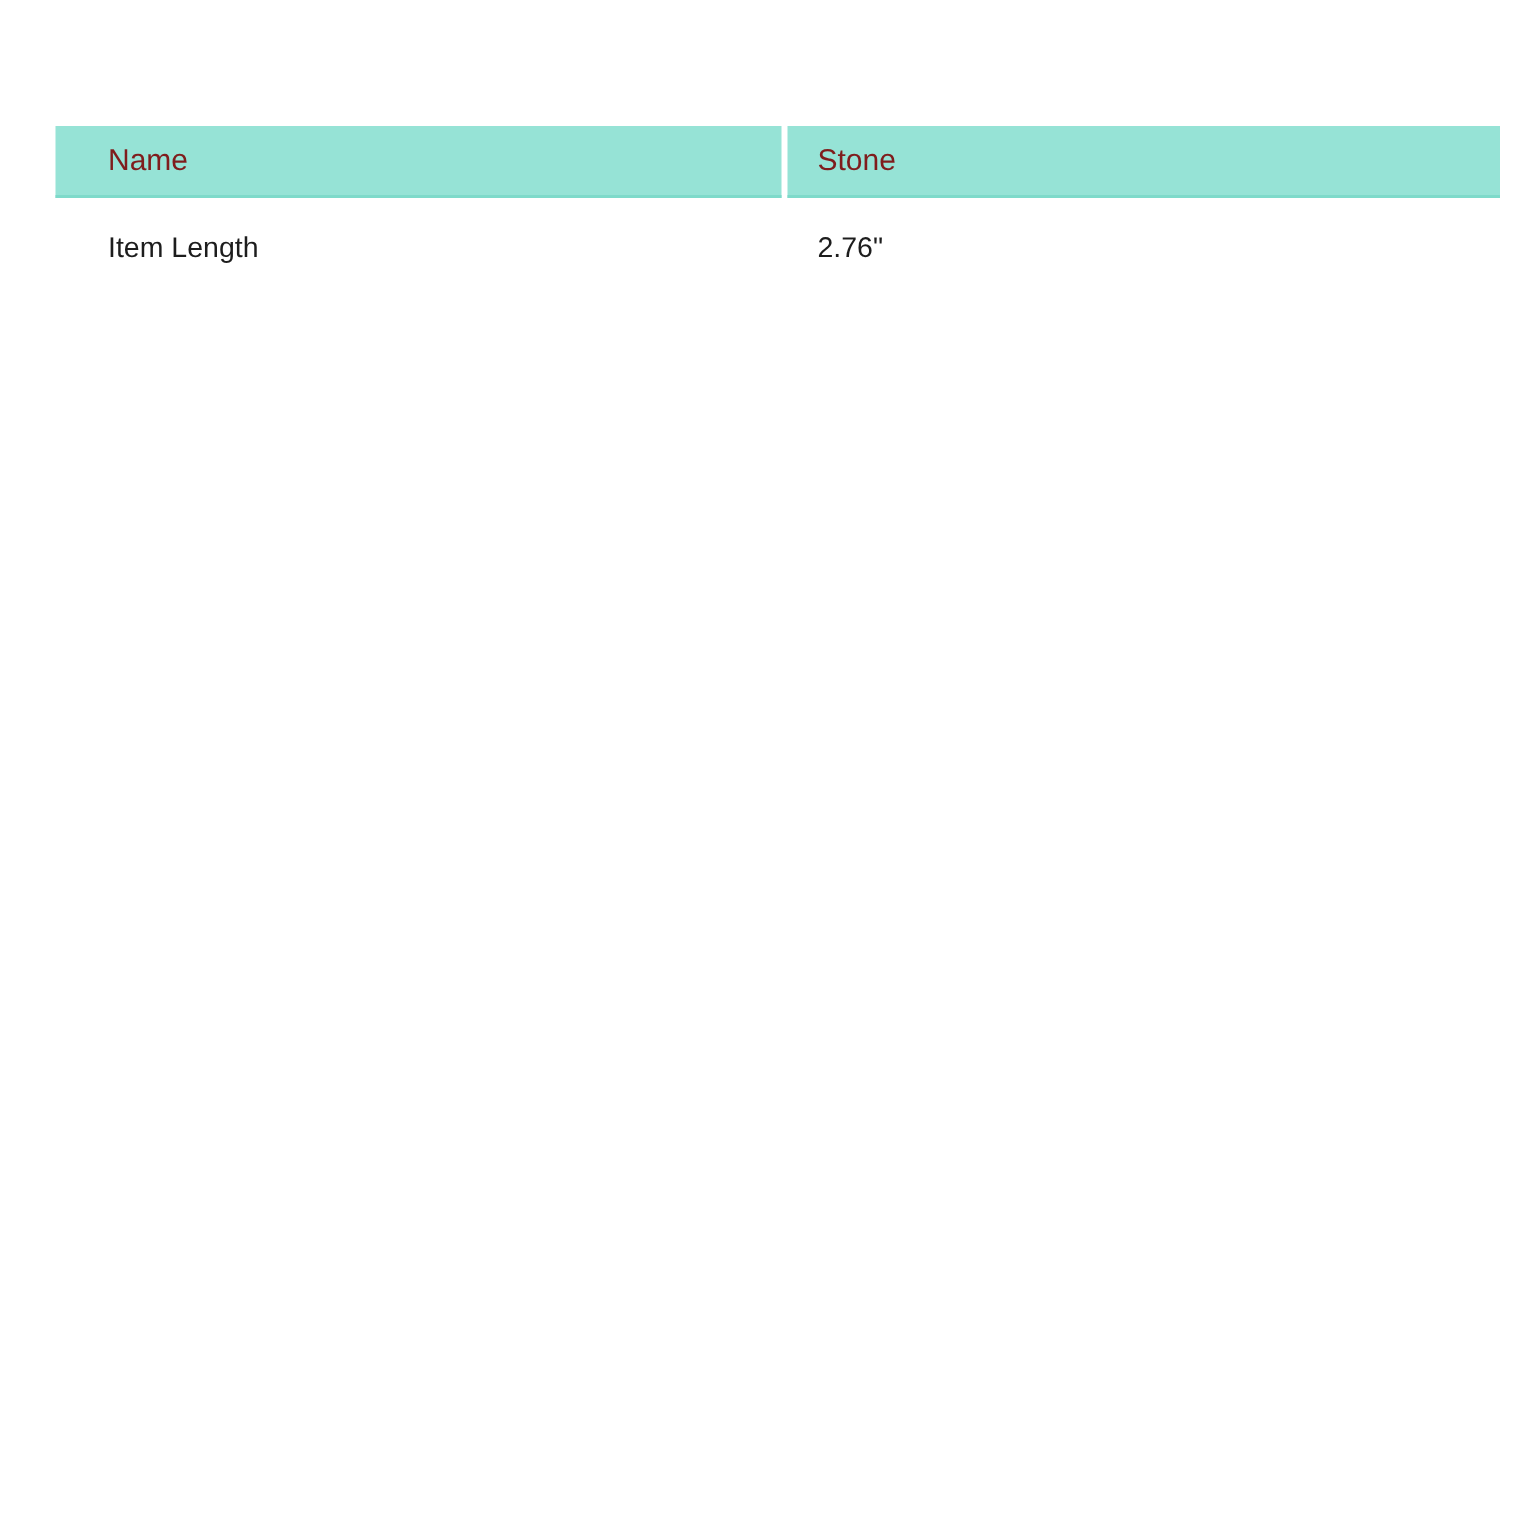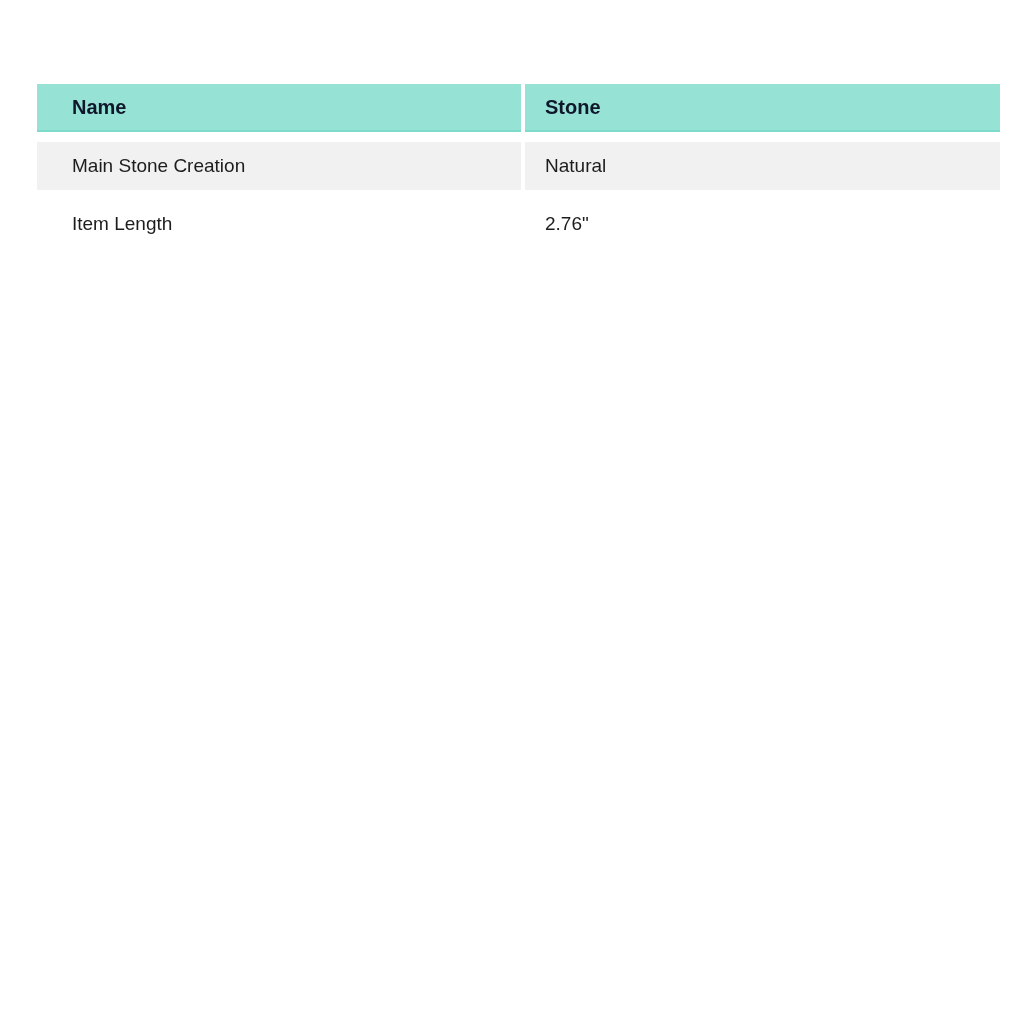--- a/index.html
+++ b/index.html
@@ -41,22 +41,22 @@
     vertical-align: middle;
     font-size: 19px;
     text-align: left;
     white-space: nowrap;
     overflow: hidden;
   }
   th {
     background: var(--header-bg, #96e3d6);
     border-bottom: 2px solid var(--header-border, #7edaca);
     font-size: 20px;
-    font-weight: 700;
-    color: #0f172a;
+    font-weight: 400;
+    color: #7f1d1d;
   }
   td { font-weight: 400; }
   col.c-name { width: 484px; }
   th.name-col, td.name-cell { padding-left: 35px; }
   th.value-col, td.value-cell { padding-left: 20px; }
   tr.row-even td { background: #ffffff; }
   tr.row-odd td { background: var(--row-alt-bg, #f1f1f1); }
 </style>
 </head>
 <body>
@@ -68,24 +68,20 @@
         <col class="c-name">
         <col class="c-value">
       </colgroup>
       <thead>
         <tr>
           <th class="name-col">Name</th>
           <th class="value-col">Stone</th>
         </tr>
       </thead>
       <tbody>
-        <tr class="row-odd">
-          <td class="name-cell">Main Stone Creation</td>
-          <td class="value-cell">Natural</td>
-        </tr>
         <tr class="row-even">
           <td class="name-cell">Item Length</td>
           <td class="value-cell">2.76"</td>
         </tr>
       </tbody>
     </table>
   </div>
 </div>
 
 </body></html>

